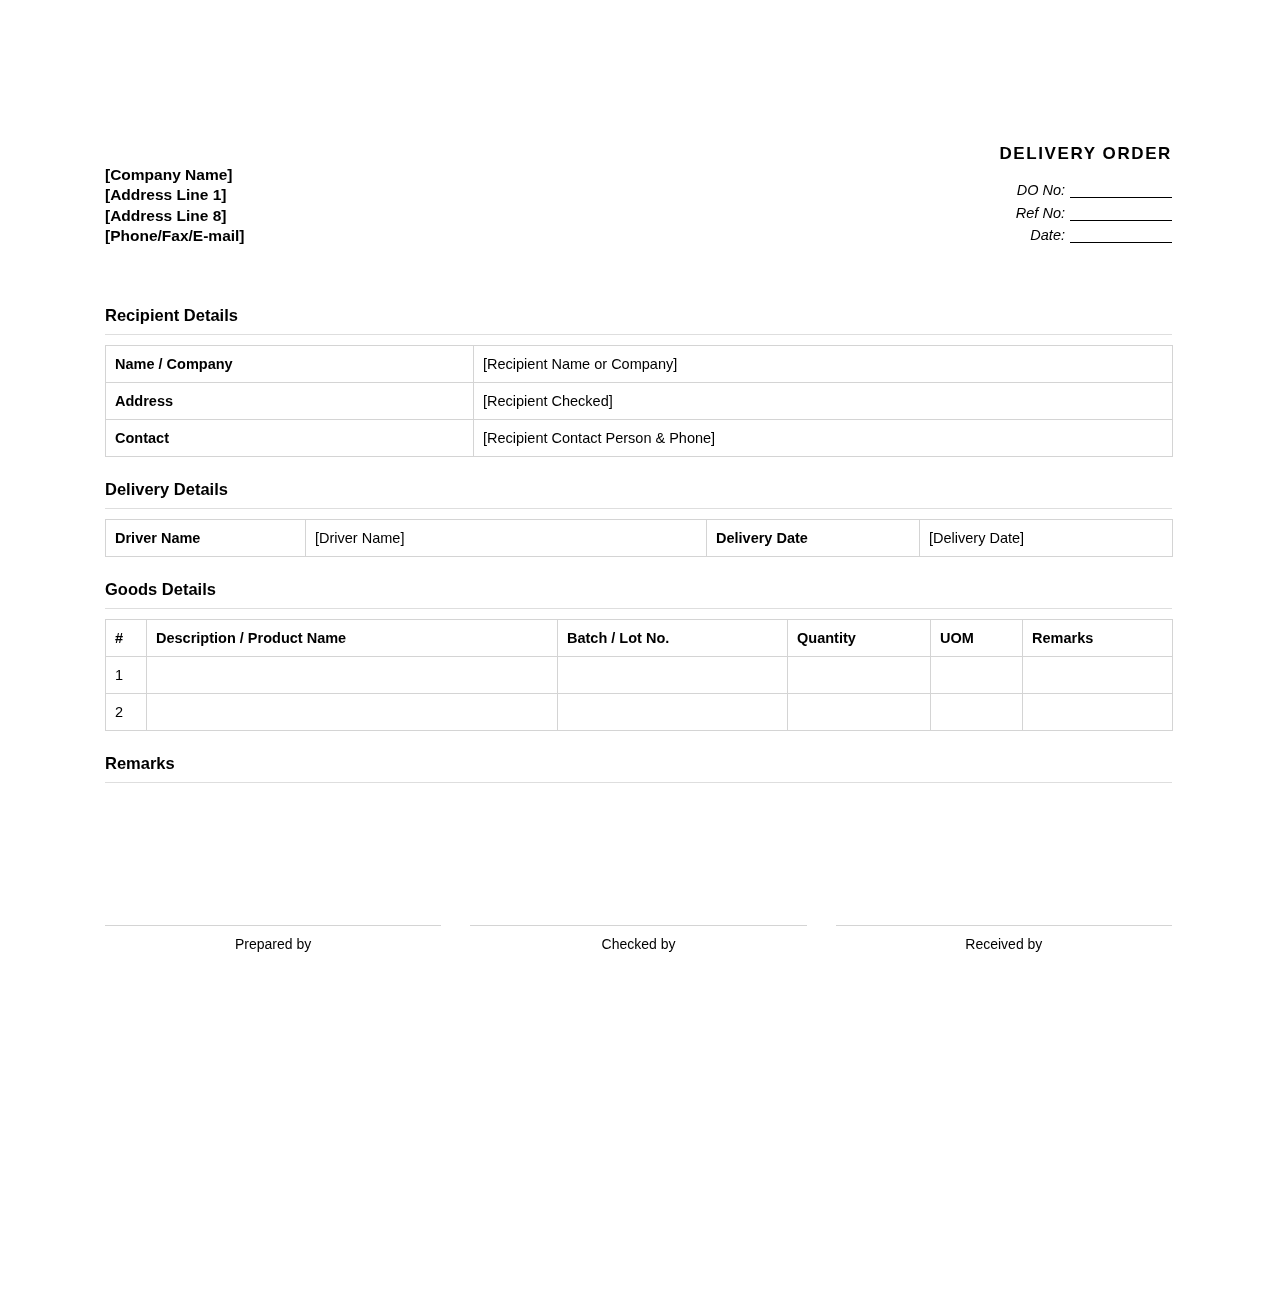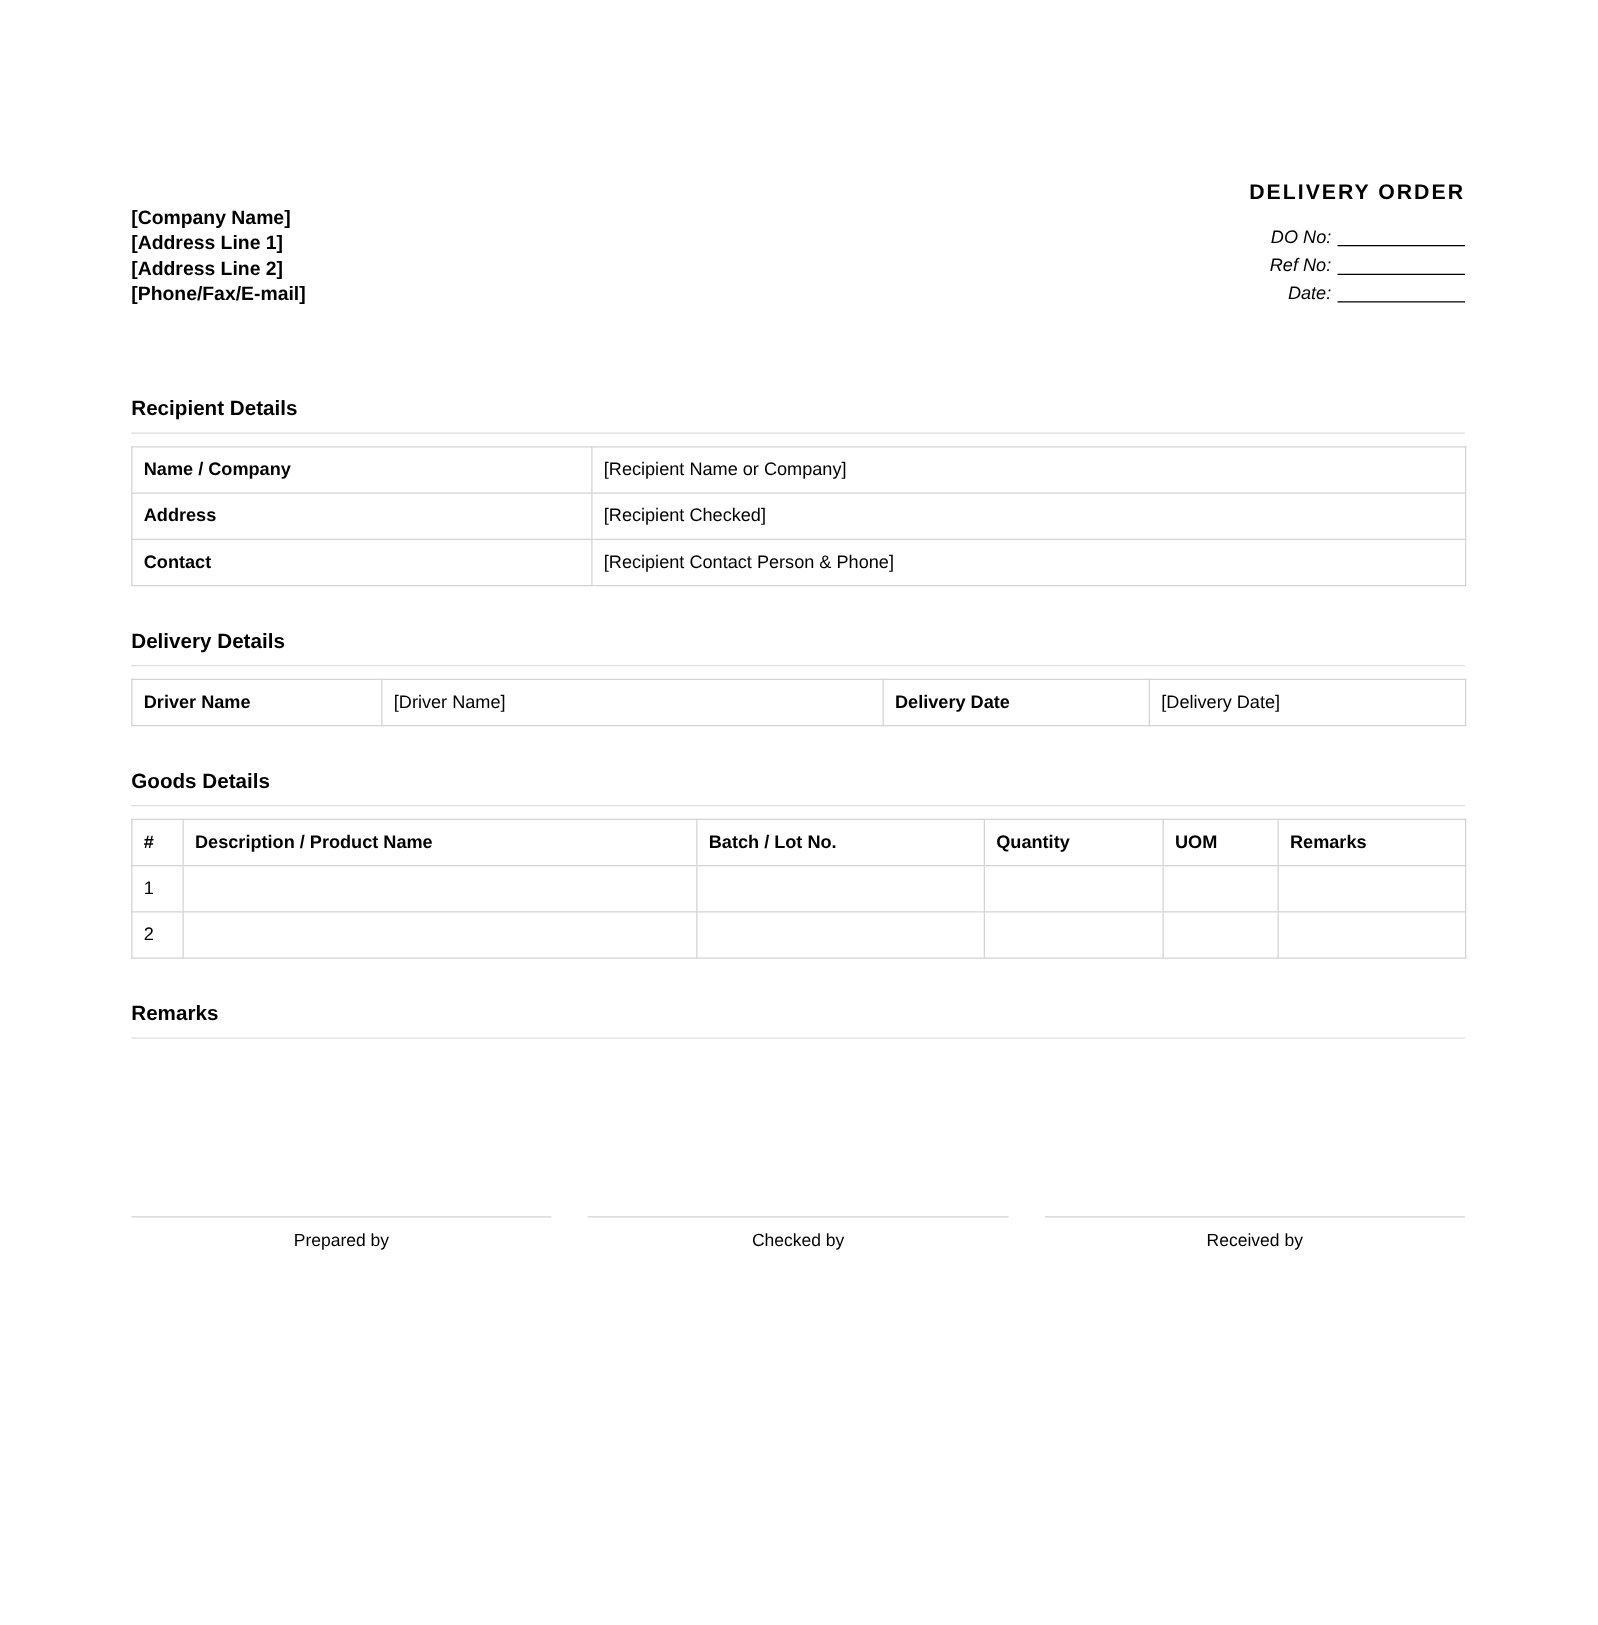--- a/index.html
+++ b/index.html
@@ -60,21 +60,21 @@
   .meta-rule {
     display: inline-block;
     width: 102px;
     border-bottom: 1.4px solid #000;
     margin-left: 5px;
     vertical-align: -3px;
   }
 
   
   .section {
-    margin-top: 12px;
+    margin-top: 0;
   }
   .section-title {
     font-size: 16.5px;
     font-weight: bold;
     line-height: 20px;
     margin: 0 0 9px 0;
   }
   .section-rule {
     border-bottom: 1px solid #dedede;
     margin-bottom: 10px;
@@ -148,21 +148,21 @@
 </head>
 <body>
 
 <div class="page">
 
   <div class="doc-header">
 
     <div class="company-block">
       <div>[Company Name]</div>
       <div>[Address Line 1]</div>
-      <div>[Address Line 2]</div>
+      <div>[Address Line 8]</div>
       <div>[Phone/Fax/E-mail]</div>
     </div>
 
     <div class="title-block">
       <div class="doc-title">DELIVERY ORDER</div>
 
       <div class="meta-row">
         <span class="meta-label">DO No:</span><span class="meta-rule"></span>
       </div>
       <div class="meta-row">

